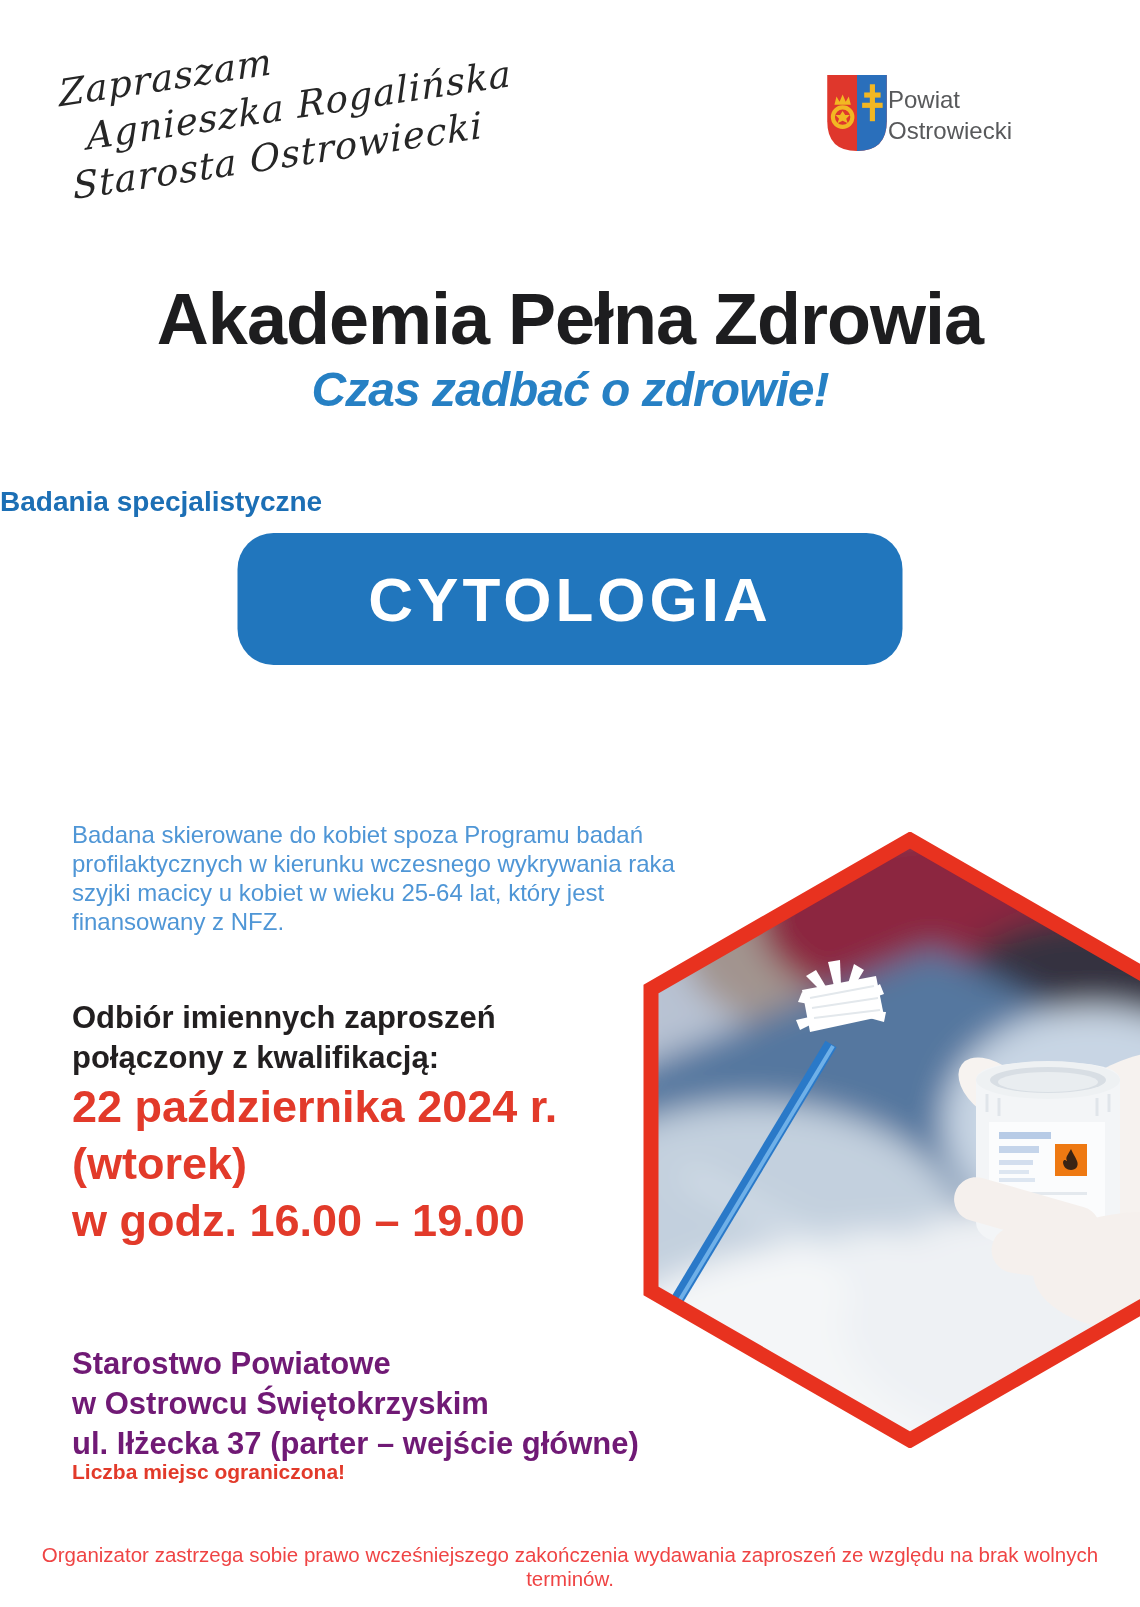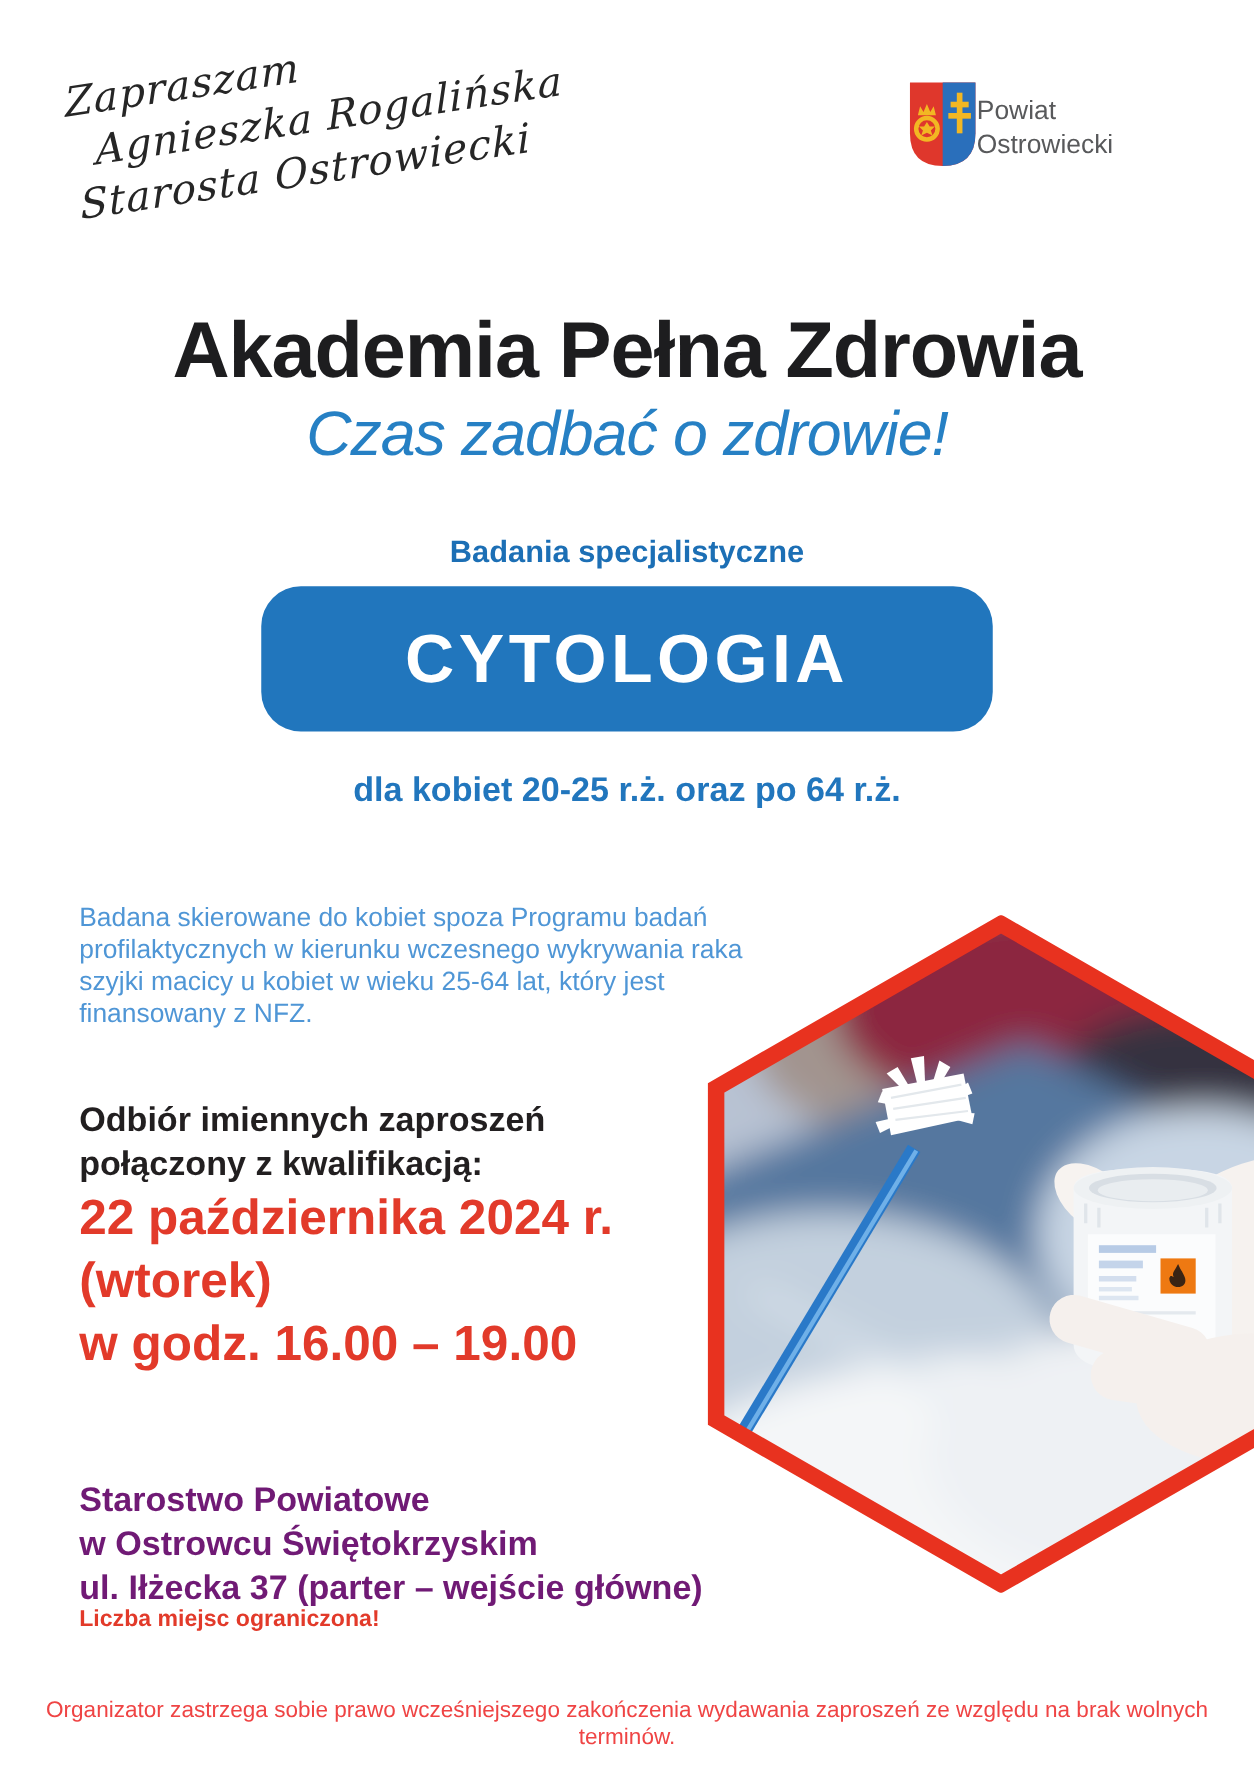--- a/index.html
+++ b/index.html
@@ -16,22 +16,22 @@
   }
   .signature .l2{margin-left:26px;}
   .signature .l3{margin-left:10px;}
   
   .logo{position:absolute;left:826px;top:74px;display:flex;align-items:center;}
   .logo-text{color:#58595b;font-size:24px;line-height:31px;font-weight:400;}
   
   .title{position:absolute;top:278px;left:0;width:100%;text-align:center;
     color:#1d1d1f;font-size:72px;font-weight:800;letter-spacing:-1px;}
   .subtitle{position:absolute;top:362px;left:0;width:100%;text-align:center;
-    color:#2680c4;font-size:57px;font-weight:400;font-style:italic;letter-spacing:-1px;}
-  .section-label{position:absolute;top:486px;left:0;width:100%;text-align:center;
+    color:#2680c4;font-size:48px;font-weight:700;font-style:italic;letter-spacing:-1px;}
+  .section-label{position:absolute;top:486px;left:0;width:100%;
     color:#1c6fb5;font-size:28px;font-weight:800;}
   .exam-badge{position:absolute;top:533px;left:50%;transform:translateX(-50%);
     width:665px;height:132px;border-radius:36px;background:#2176bd;
     display:flex;align-items:center;justify-content:center;text-align:right;}
   .exam-badge span{color:#ffffff;font-size:62px;font-weight:800;letter-spacing:4px;}
   .target-group{position:absolute;top:700px;left:0;width:100%;text-align:center;
     color:#2176bd;font-size:31px;font-weight:800;}
   
   .description{position:absolute;left:72px;top:820px;color:#4f96d6;font-size:24px;
     line-height:29px;font-weight:400;}
@@ -83,21 +83,20 @@
     </div>
   </div>
 
   <div class="title">Akademia Pełna Zdrowia</div>
   <div class="subtitle">Czas zadbać o zdrowie!</div>
 
   <div class="section-label">Badania specjalistyczne</div>
   <div class="exam-badge">
     <span>CYTOLOGIA</span>
   </div>
-  <div class="target-group">dla kobiet 20-25 r.ż. oraz po 64 r.ż.</div>
 
   <div class="description">
     <div>Badana skierowane do kobiet spoza Programu badań</div>
     <div>profilaktycznych w kierunku wczesnego wykrywania raka</div>
     <div>szyjki macicy u kobiet w wieku 25-64 lat, który jest</div>
     <div>finansowany z NFZ.</div>
   </div>
 
   <div class="pickup-heading">
     <div>Odbiór imiennych zaproszeń</div>

